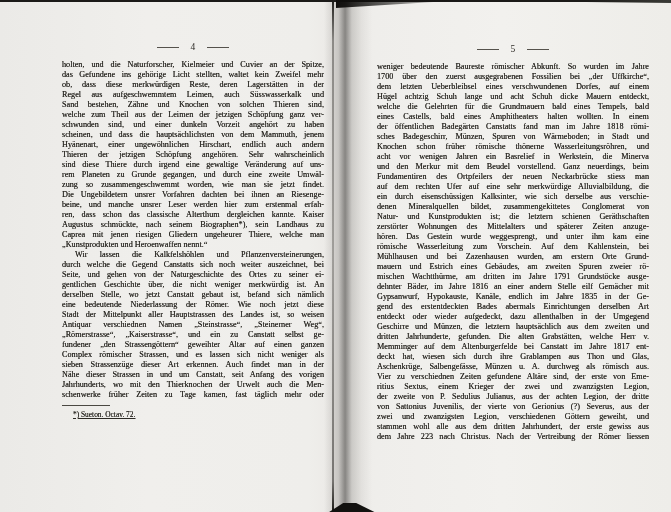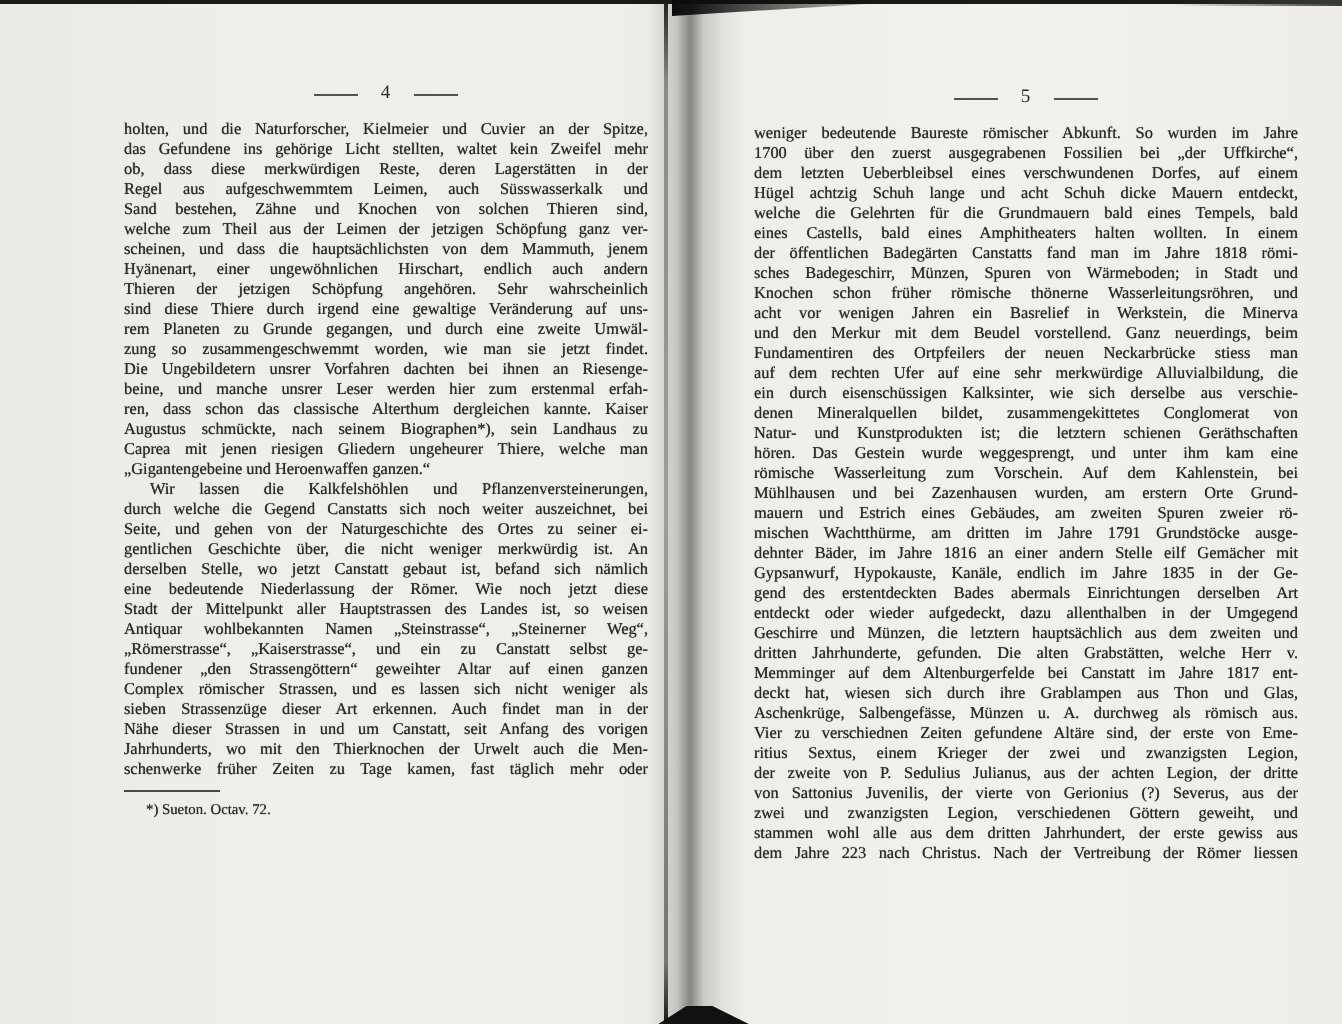--- a/index.html
+++ b/index.html
@@ -19,21 +19,21 @@
   .page-num{font-size:9.5px;letter-spacing:.5px;}
   .text-line{
     height:10px;line-height:10px;font-size:8.2px;
     text-align:justify;text-align-last:justify;
     overflow:hidden;
     text-shadow:0 0 .4px rgba(40,38,33,.85);
   }
   .text-line.par-end{text-align-last:left;}
   .text-line.indent{text-indent:13px;}
   .footnote-rule{width:48px;height:1px;background:#4a4842;margin:5px 0 4px 0;}
-  .footnote-text{font-size:7.4px;padding-left:11px;line-height:9px;text-shadow:0 0 .4px rgba(40,38,33,.8);}
+  .footnote-text{font-size:7.4px;padding-left:11px;line-height:9px;text-shadow:0 0 .4px rgba(40,38,33,.8);text-decoration:underline;}
   
   .top-edge{position:absolute;left:0;top:0;width:671px;height:2px;background:#1b1a18;}
   .top-right-wedge{
     position:absolute;left:336px;top:0;width:130px;height:8px;
     background:linear-gradient(to right,#0d0c0a,rgba(13,12,10,0));
     clip-path:polygon(0 0,100% 0,0 100%);
   }
   .top-far-right{position:absolute;right:0;top:0;width:85px;height:3px;
     background:linear-gradient(to right,rgba(40,40,38,0),#3a3a36);}
   .gutter{
@@ -65,40 +65,41 @@
       <span class="page-num">4</span>
       <span class="head-rule"></span>
     </div>
     <div>
         <div class="text-line">holten, und die Naturforscher, Kielmeier und Cuvier an der Spitze,</div>
         <div class="text-line">das Gefundene ins gehörige Licht stellten, waltet kein Zweifel mehr</div>
         <div class="text-line">ob, dass diese merkwürdigen Reste, deren Lagerstätten in der</div>
         <div class="text-line">Regel aus aufgeschwemmtem Leimen, auch Süsswasserkalk und</div>
         <div class="text-line">Sand bestehen, Zähne und Knochen von solchen Thieren sind,</div>
         <div class="text-line">welche zum Theil aus der Leimen der jetzigen Schöpfung ganz ver-</div>
+        <div class="text-line">schwunden sind, und einer dunkeln Vorzeit angehört zu haben</div>
         <div class="text-line">scheinen, und dass die hauptsächlichsten von dem Mammuth, jenem</div>
         <div class="text-line">Hyänenart, einer ungewöhnlichen Hirschart, endlich auch andern</div>
         <div class="text-line">Thieren der jetzigen Schöpfung angehören.  Sehr wahrscheinlich</div>
         <div class="text-line">sind diese Thiere durch irgend eine gewaltige Veränderung auf uns-</div>
         <div class="text-line">rem Planeten zu Grunde gegangen, und durch eine zweite Umwäl-</div>
         <div class="text-line">zung so zusammengeschwemmt worden, wie man sie jetzt findet.</div>
         <div class="text-line">Die Ungebildetern unsrer Vorfahren dachten bei ihnen an Riesenge-</div>
         <div class="text-line">beine, und manche unsrer Leser werden hier zum erstenmal erfah-</div>
         <div class="text-line">ren, dass schon das classische Alterthum dergleichen kannte. Kaiser</div>
         <div class="text-line">Augustus schmückte, nach seinem Biographen*), sein Landhaus zu</div>
         <div class="text-line">Caprea mit jenen riesigen Gliedern ungeheurer Thiere, welche man</div>
-        <div class="text-line par-end">„Gigantengebeine und Heroenwaffen ganzen.“</div>
+        <div class="text-line par-end">„Kunstprodukten und Heroenwaffen nennt.“</div>
         <div class="text-line indent">Wir lassen die Kalkfelshöhlen und Pflanzenversteinerungen,</div>
         <div class="text-line">durch welche die Gegend Canstatts sich noch weiter auszeichnet, bei</div>
         <div class="text-line">Seite, und gehen von der Naturgeschichte des Ortes zu seiner ei-</div>
         <div class="text-line">gentlichen Geschichte über, die nicht weniger merkwürdig ist.  An</div>
         <div class="text-line">derselben Stelle, wo jetzt Canstatt gebaut ist, befand sich nämlich</div>
         <div class="text-line">eine bedeutende Niederlassung der Römer.  Wie noch jetzt diese</div>
         <div class="text-line">Stadt der Mittelpunkt aller Hauptstrassen des Landes ist, so weisen</div>
-        <div class="text-line">Antiquar wohlbekannten Namen „Steinstrasse“, „Steinerner Weg“,</div>
+        <div class="text-line">Antiquar verschiednen Namen „Steinstrasse“, „Steinerner Weg“,</div>
         <div class="text-line">„Römerstrasse“, „Kaiserstrasse“, und ein zu Canstatt selbst ge-</div>
         <div class="text-line">fundener „den Strassengöttern“ geweihter Altar auf einen ganzen</div>
         <div class="text-line">Complex römischer Strassen, und es lassen sich nicht weniger als</div>
         <div class="text-line">sieben Strassenzüge dieser Art erkennen.  Auch findet man in der</div>
         <div class="text-line">Nähe dieser Strassen in und um Canstatt, seit Anfang des vorigen</div>
         <div class="text-line">Jahrhunderts, wo mit den Thierknochen der Urwelt auch die Men-</div>
         <div class="text-line">schenwerke früher Zeiten zu Tage kamen, fast täglich mehr oder</div>
       </div>
     <div class="footnote-rule"></div>
     <div class="footnote-text">*) Sueton. Octav. 72.</div>
@@ -120,20 +121,21 @@
         <div class="text-line">der öffentlichen Badegärten Canstatts fand man im Jahre 1818 römi-</div>
         <div class="text-line">sches Badegeschirr, Münzen, Spuren von Wärmeboden; in Stadt und</div>
         <div class="text-line">Knochen schon früher römische thönerne Wasserleitungsröhren, und</div>
         <div class="text-line">acht vor wenigen Jahren ein Basrelief in Werkstein, die Minerva</div>
         <div class="text-line">und den Merkur mit dem Beudel vorstellend.  Ganz neuerdings, beim</div>
         <div class="text-line">Fundamentiren des Ortpfeilers der neuen Neckarbrücke stiess man</div>
         <div class="text-line">auf dem rechten Ufer auf eine sehr merkwürdige Alluvialbildung, die</div>
         <div class="text-line">ein durch eisenschüssigen Kalksinter, wie sich derselbe aus verschie-</div>
         <div class="text-line">denen Mineralquellen bildet, zusammengekittetes Conglomerat von</div>
         <div class="text-line">Natur- und Kunstprodukten ist; die letztern schienen Geräthschaften</div>
+        <div class="text-line">zerstörter Wohnungen des Mittelalters und späterer Zeiten anzuge-</div>
         <div class="text-line">hören.  Das Gestein wurde weggesprengt, und unter ihm kam eine</div>
         <div class="text-line">römische Wasserleitung zum Vorschein.  Auf dem Kahlenstein, bei</div>
         <div class="text-line">Mühlhausen und bei Zazenhausen wurden, am erstern Orte Grund-</div>
         <div class="text-line">mauern und Estrich eines Gebäudes, am zweiten Spuren zweier rö-</div>
         <div class="text-line">mischen Wachtthürme, am dritten im Jahre 1791 Grundstöcke ausge-</div>
         <div class="text-line">dehnter Bäder, im Jahre 1816 an einer andern Stelle eilf Gemächer mit</div>
         <div class="text-line">Gypsanwurf, Hypokauste, Kanäle, endlich im Jahre 1835 in der Ge-</div>
         <div class="text-line">gend des erstentdeckten Bades abermals Einrichtungen derselben Art</div>
         <div class="text-line">entdeckt oder wieder aufgedeckt, dazu allenthalben in der Umgegend</div>
         <div class="text-line">Geschirre und Münzen, die letztern hauptsächlich aus dem zweiten und</div>

